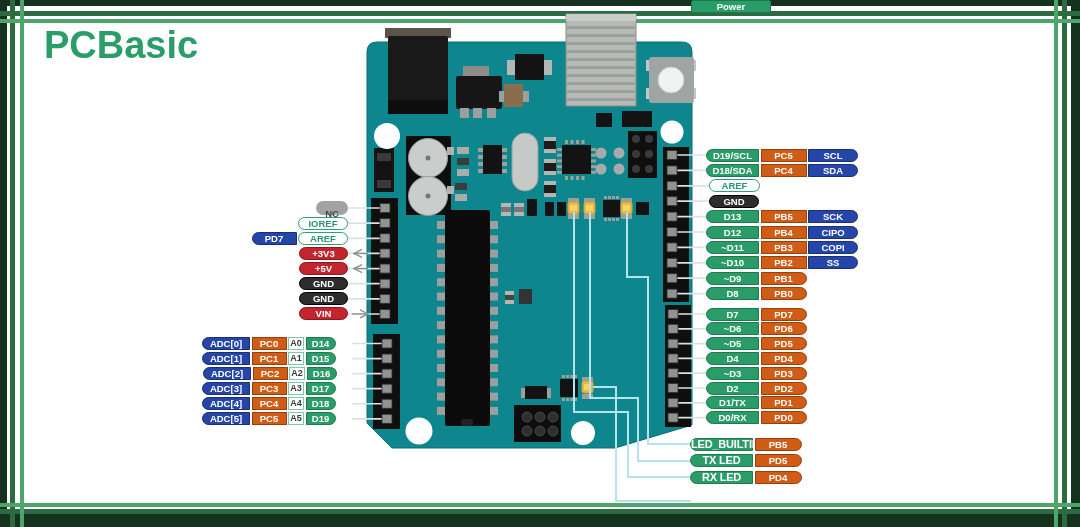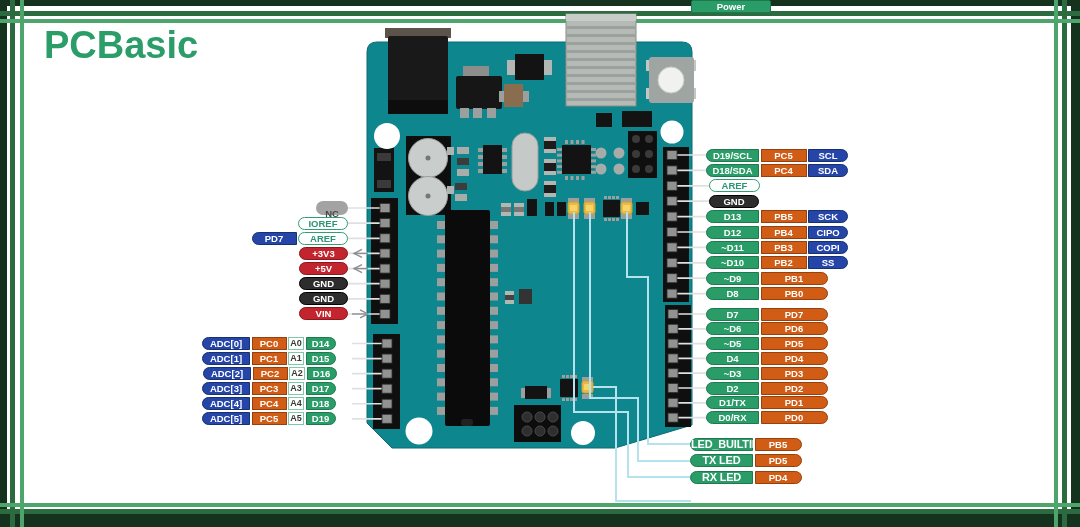--- a/index.html
+++ b/index.html
@@ -25,22 +25,22 @@
   .k-ref {width:50px;background:#fff;color:#2a9474;border:1px solid #2f9e74;border-radius:7px;}
   .k-pwr {width:49px;background:#c2252e;border:1px solid #8e161e;border-radius:7px;}
   .k-gnd {width:49px;background:#2d2d2d;border:1px solid #000;border-radius:7px;}
   .k-pd7 {width:45px;background:#2546a8;border:1px solid #18306f;border-radius:7px 0 0 7px;}
   .k-adc {width:48px;background:#2546a8;border:1px solid #18306f;border-radius:7px 0 0 7px;}
   .k-port{width:35px;background:#d05c15;border:1px solid #96400d;}
   .k-abox{width:16px;background:#fff;color:#3a3a3a;border:1px solid #7ec8ac;font-size:9px;}
   .k-dgrn{width:30px;background:#2a9c67;border:1px solid #1e7a4e;border-radius:0 7px 7px 0;}
   .k-g   {width:53px;background:#2a9c67;border:1px solid #1e7a4e;border-radius:7px 0 0 7px;}
   .k-o   {width:46px;background:#d05c15;border:1px solid #96400d;}
-  .k-ob  {width:67px;background:#d05c15;border:1px solid #96400d;border-radius:0 7px 7px 0;}
-  .k-b   {width:40px;background:#2546a8;border:1px solid #18306f;border-radius:0 7px 7px 0;}
+  .k-ob  {width:46px;background:#d05c15;border:1px solid #96400d;border-radius:0 7px 7px 0;}
+  .k-b   {width:50px;background:#2546a8;border:1px solid #18306f;border-radius:0 7px 7px 0;}
   .k-sref{width:51px;background:#fff;color:#2a9474;border:1px solid #2f9e74;border-radius:7px;margin-left:3px;}
   .k-sgnd{width:50px;background:#2d2d2d;border:1px solid #000;border-radius:7px;margin-left:3px;}
   .k-lg  {width:63px;background:#2a9c67;border:1px solid #1e7a4e;border-radius:7px 0 0 7px;font-size:11px;letter-spacing:-0.2px;}
   .k-lo  {width:47px;background:#d05c15;border:1px solid #96400d;border-radius:0 7px 7px 0;}
   .k-pow {width:80px;background:#2a9c67;border:1px solid #1e7a4e;border-radius:2px;}
 </style>
 </head>
 <body>
 
 <div class="stage">

